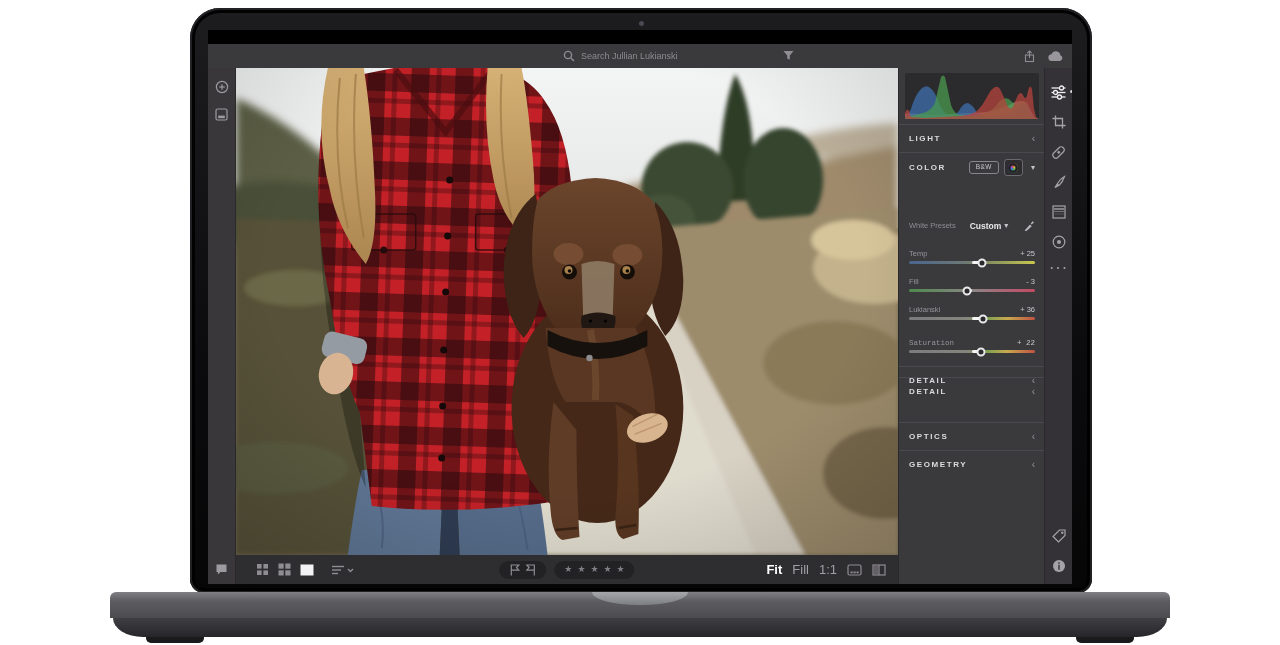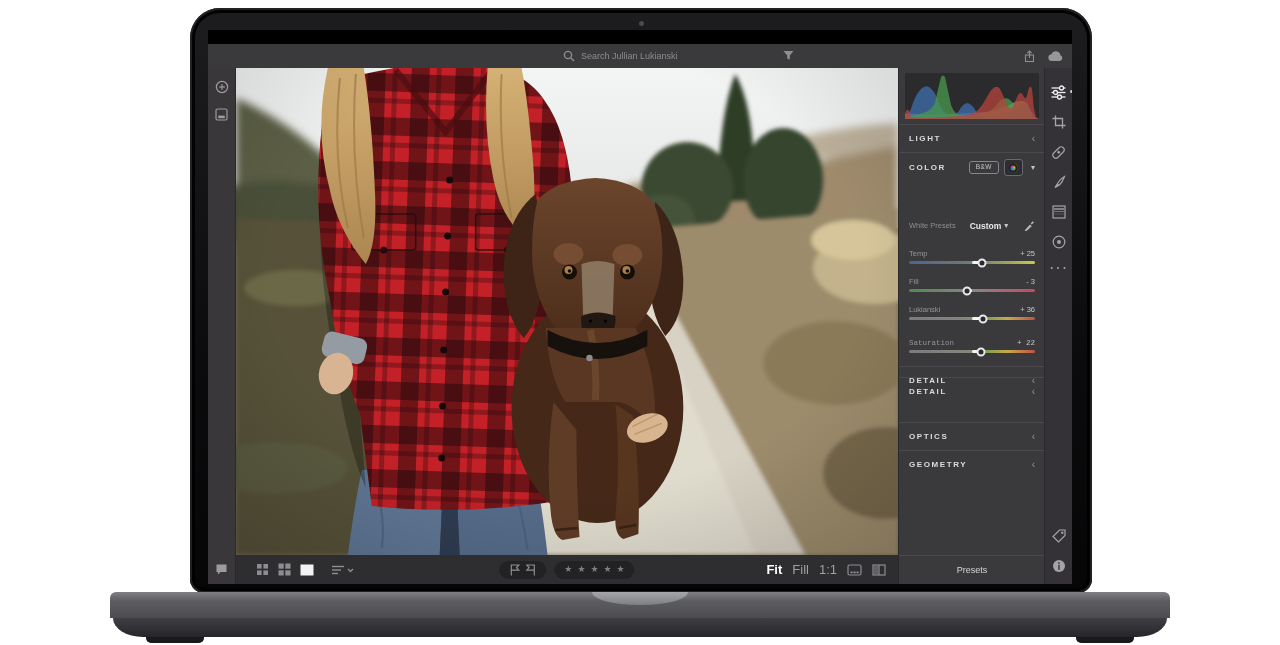--- a/index.html
+++ b/index.html
@@ -419,23 +419,20 @@
         </div>
         <div class="sec" style="top:354px;gap:23px;">
           <span class="sec-label">OPTICS</span>
           <span class="sec-chevron">‹</span>
         </div>
         <div class="sec" style="top:382px;">
           <span class="sec-label">GEOMETRY</span>
           <span class="sec-chevron">‹</span>
         </div>
 
-        <div class="presets">
-          <span class="presets-label">Presets</span>
-        </div>
       </div>
 
       <div class="toolrail">
         <span class="rail-item">
           <svg width="15" height="15" viewBox="0 0 15 15" stroke="#f0eff2" stroke-width="1.3" fill="none">
               <line x1="0.5" y1="3" x2="14.5" y2="3"></line>
               <circle cx="10.5" cy="3" r="2" fill="#343236"></circle>
               <line x1="0.5" y1="7.5" x2="14.5" y2="7.5"></line>
               <circle cx="4.5" cy="7.5" r="2" fill="#343236"></circle>
               <line x1="0.5" y1="12" x2="14.5" y2="12"></line>

